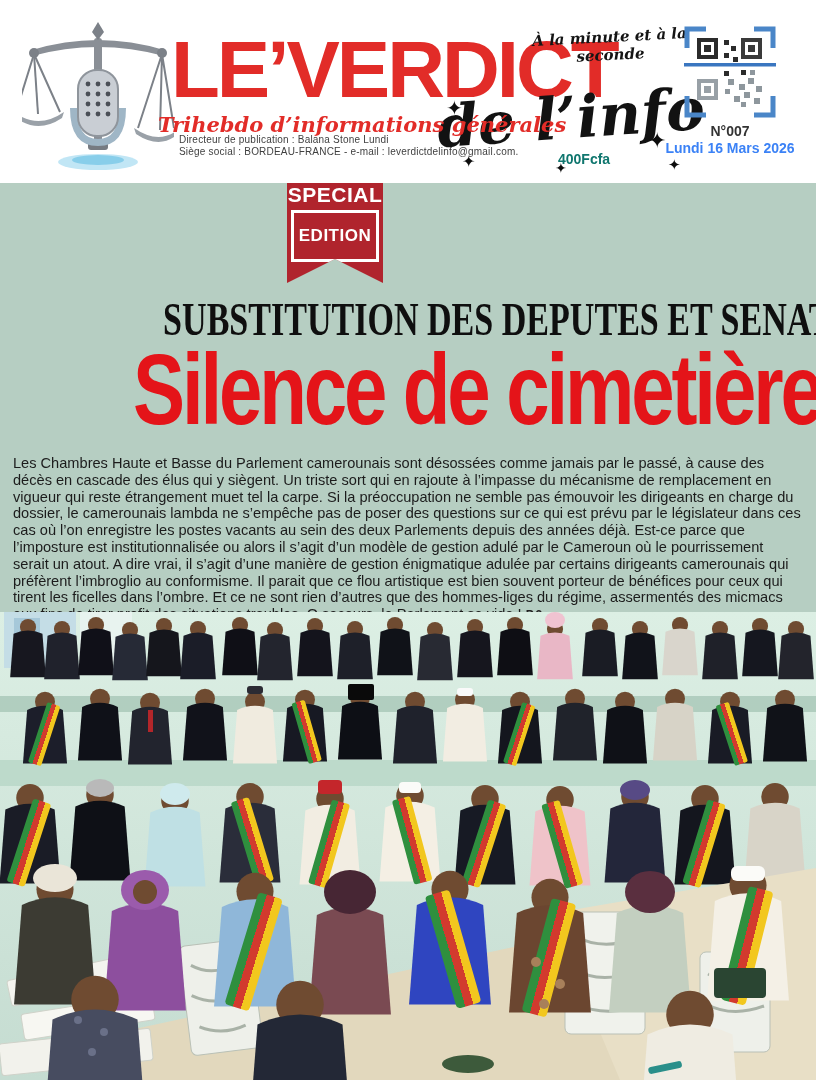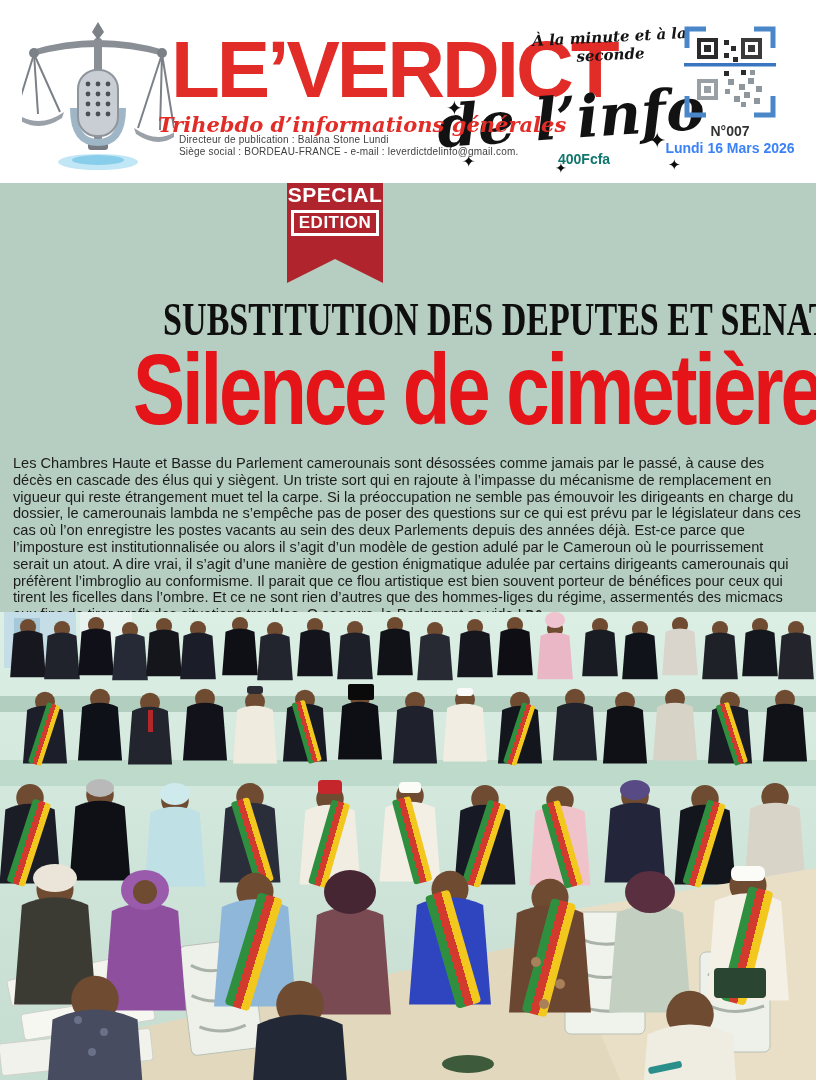--- a/index.html
+++ b/index.html
@@ -27,21 +27,21 @@
   .qr-wrap{position:absolute;top:26px;left:660px;width:140px;text-align:center;}
   .issue-no{position:absolute;top:123px;left:660px;width:140px;text-align:center;
      font-size:14px;font-weight:bold;color:#333;}
   .issue-date{position:absolute;top:140px;left:650px;width:160px;text-align:center;
      font-size:14px;font-weight:bold;color:#3b82f6;}
   
   .main{position:absolute;top:183px;left:0;width:816px;height:429px;}
   .ribbon{position:absolute;top:0;left:287px;width:96px;height:100px;background:#b0242d;
      clip-path:polygon(0 0,100% 0,100% 100%,50% 76%,0 100%);text-align:center;}
   .ribbon .line1{font-size:21px;font-weight:bold;color:#ffffff;letter-spacing:0.5px;}
-  .ribbon .line2{display:inline-block;margin-top:3px;padding:0 5px;border:3px solid #fff;
+  .ribbon .line2{display:inline-block;margin-top:3px;padding:13px 5px;border:3px solid #fff;
      font-size:17px;font-weight:bold;color:#fff;letter-spacing:0.5px;}
   .kicker{position:absolute;top:110px;left:0;width:816px;overflow:visible;}
   .kicker span{display:block;width:max-content;margin:0 auto;white-space:nowrap;
      font-family:"Liberation Serif",serif;font-weight:bold;font-size:46px;color:#0f0f0f;
      transform:scaleX(0.74);transform-origin:center top;}
   .headline{position:absolute;top:156px;left:0;width:816px;padding-left:36px;}
   .headline span{display:block;width:max-content;margin:0 auto;white-space:nowrap;
      font-size:100px;font-weight:bold;letter-spacing:-4px;color:#e41419;
      transform:scaleX(0.78);transform-origin:center top;line-height:1;}
   .body-text{position:absolute;top:272px;left:13px;width:790px;font-size:14.6px;

